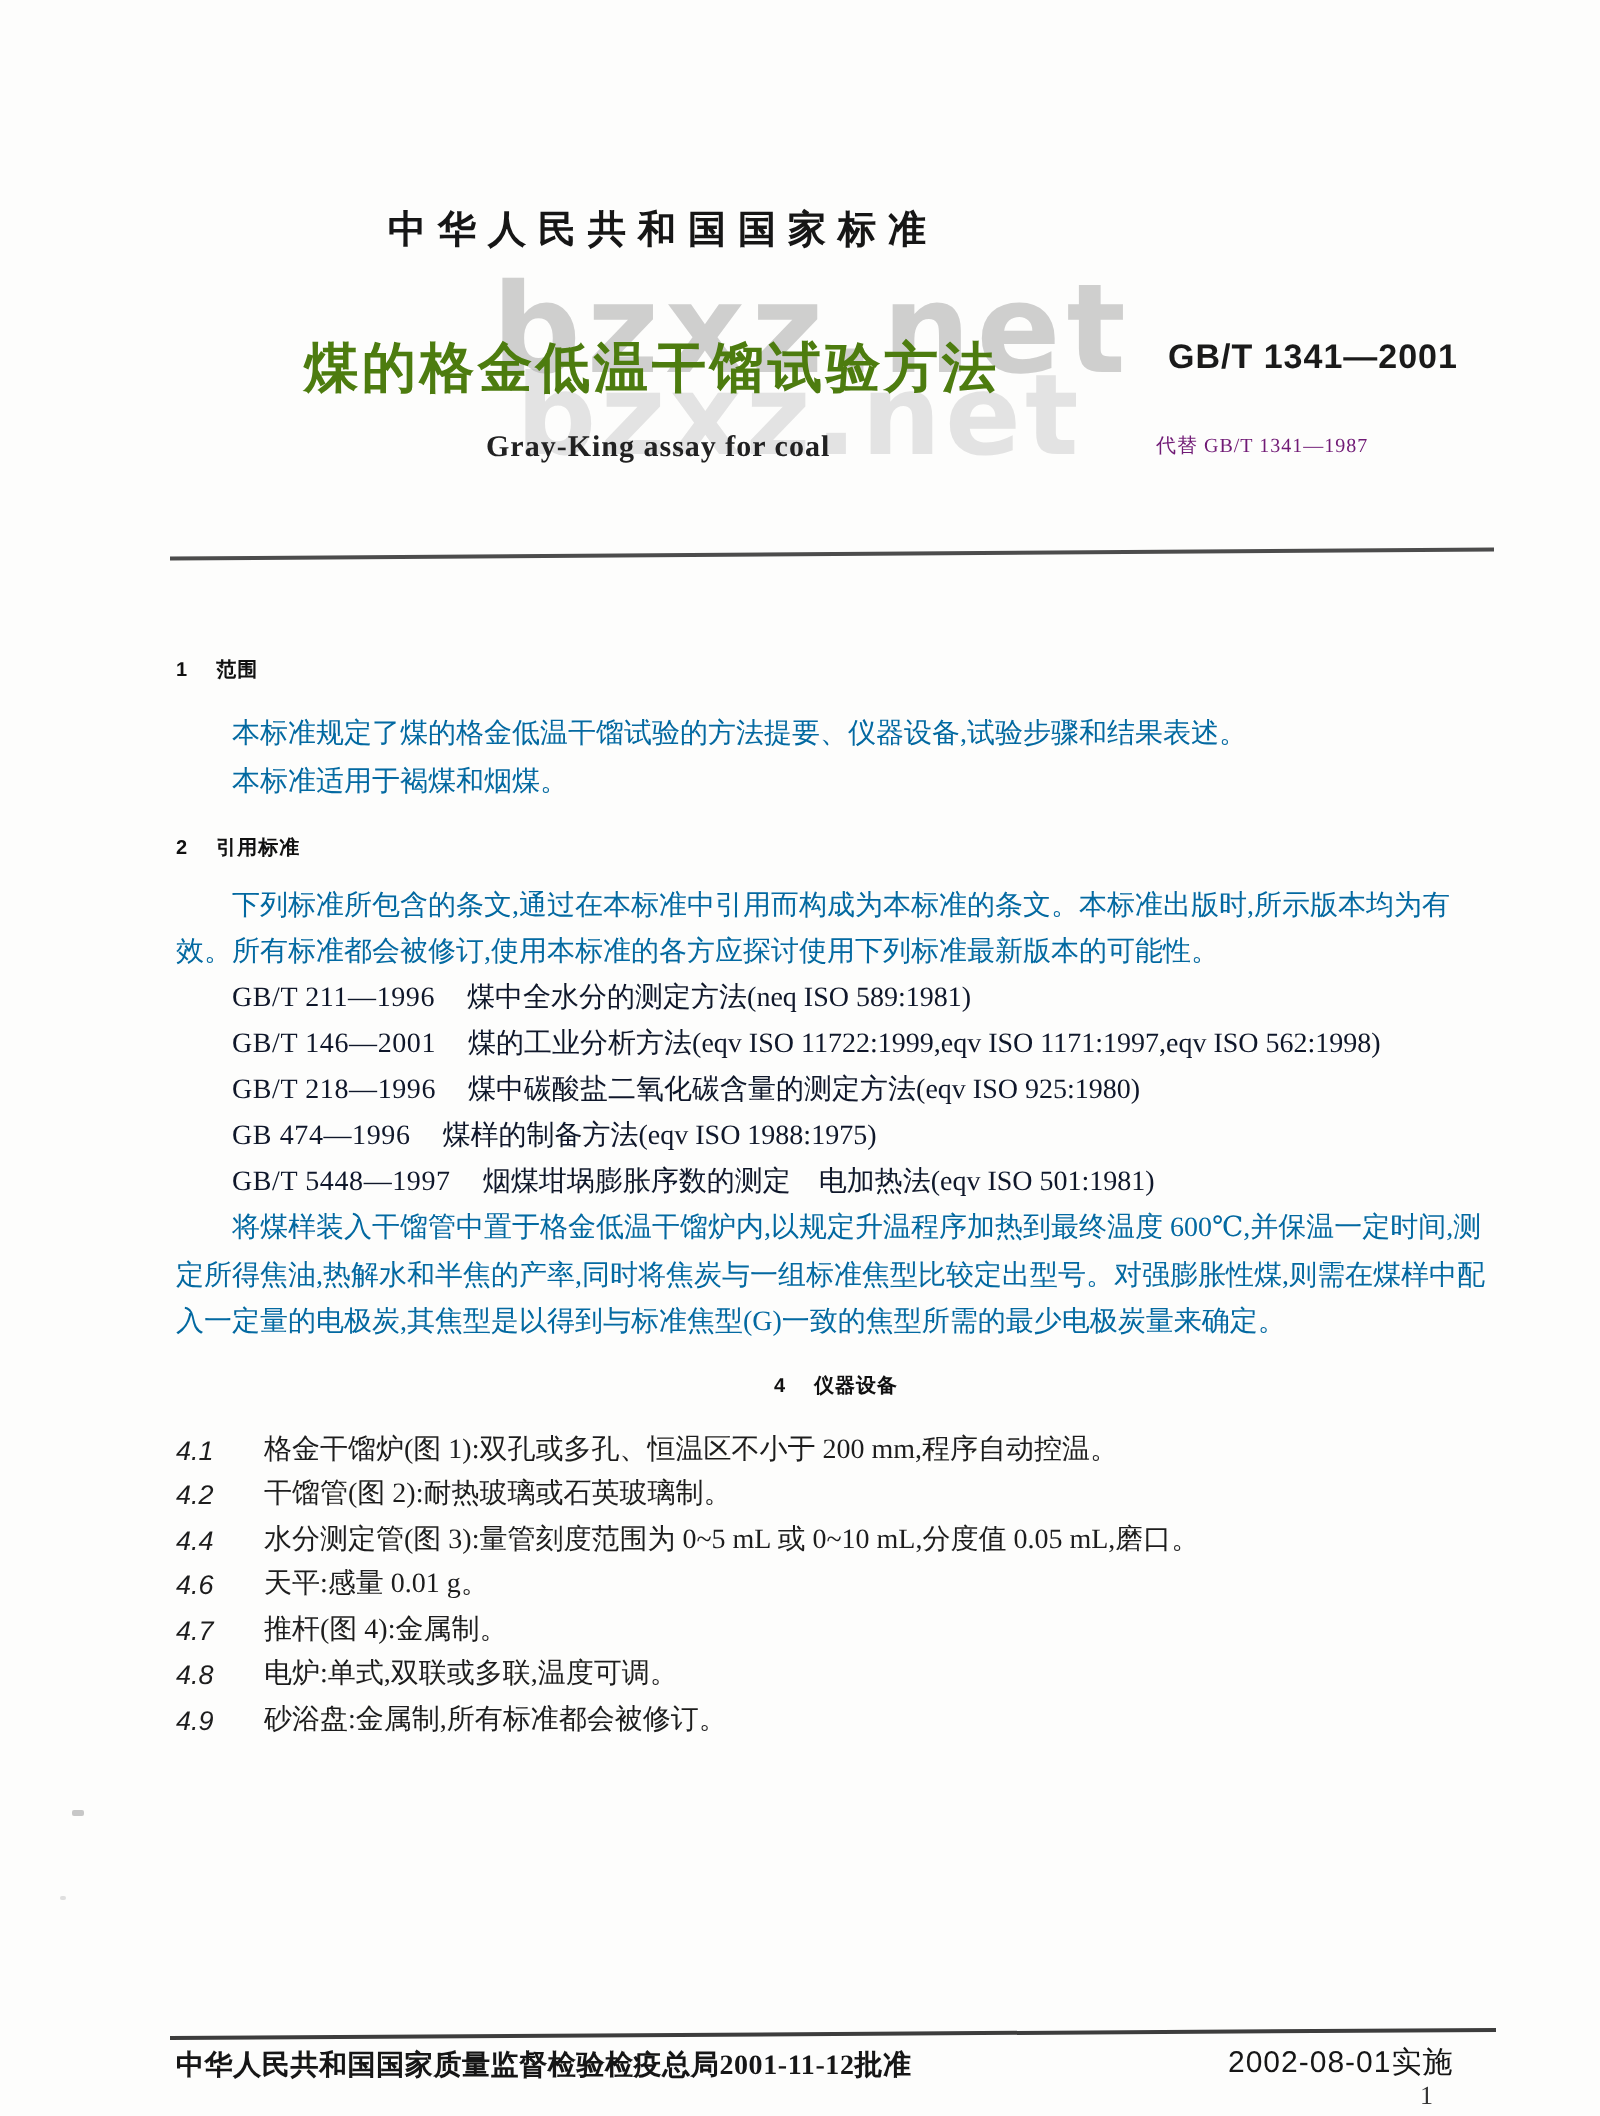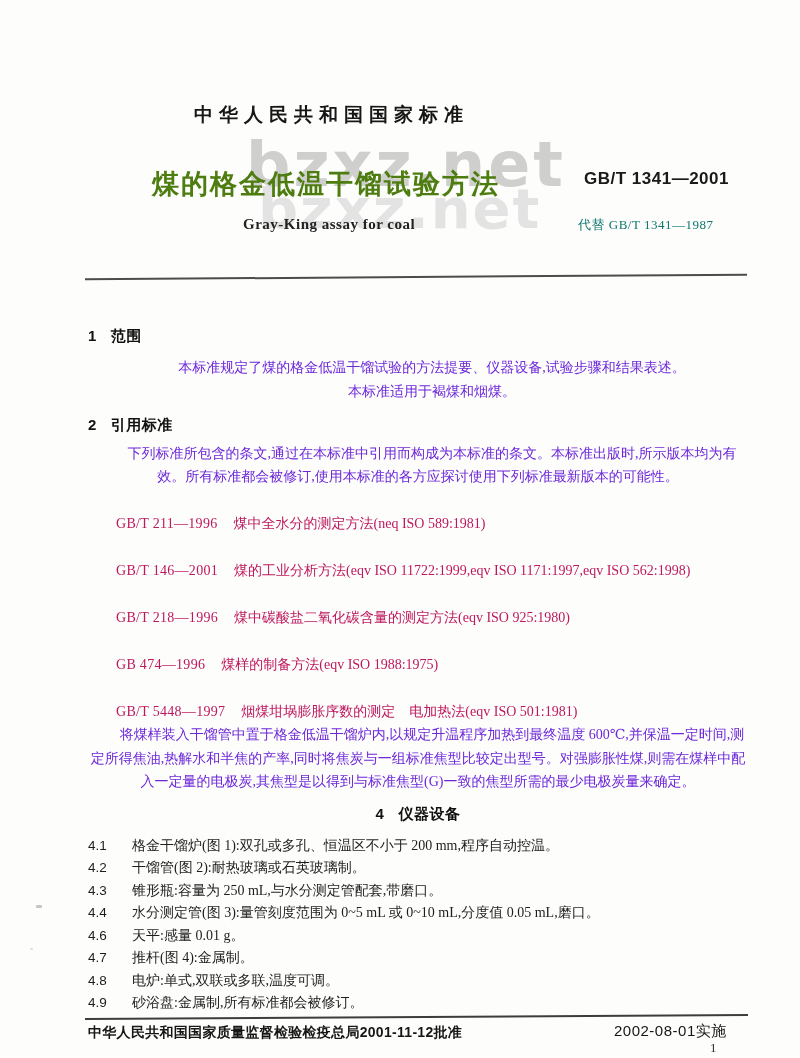--- a/index.html
+++ b/index.html
@@ -37,62 +37,63 @@
     position:absolute;left:584px;top:169px;
     font-family:"Liberation Sans","DejaVu Sans",sans-serif;
     font-weight:bold;font-size:17px;letter-spacing:0.5px;color:#1a1a1a;
   }
   .hdr-en{
     position:absolute;left:243px;top:216px;
     font-weight:bold;font-size:15px;letter-spacing:0.5px;color:#222;
   }
   .hdr-replaces{
     position:absolute;left:578px;top:216px;
-    font-size:13px;color:#0f766e;letter-spacing:0.5px;
+    font-size:10px;color:#701a75;letter-spacing:0.5px;
   }
   .hdr-rule{
     position:absolute;left:85px;top:276px;width:662px;height:1.6px;
     background:#4c4c4c;transform:rotate(-0.4deg);
   }
   
   .body-content{
     position:absolute;left:88px;top:326px;width:660px;
     font-size:14px;
   }
   .sec-head{
     font-family:"Liberation Sans","DejaVu Sans",sans-serif;
-    font-weight:bold;font-size:15px;line-height:20px;color:#111;
+    font-weight:bold;font-size:10px;line-height:20px;color:#111;
     letter-spacing:0.5px;
   }
   .sec-head .sec-num{display:inline-block;margin-right:14px;}
   .h1{margin:0 0 10px 0;}
   .h2{margin:11px 0 7px 0;}
   .h3{margin:13px 0 8px 0;}
   .h4{margin:10px 0 11px 0;text-align:center;}
-  .para{line-height:24px;text-indent:2em;margin:0;color:#6d28d9;text-align:center;}
+  .para{line-height:24px;text-indent:2em;margin:0;color:#0369a1;}
   .para-wide{line-height:23.5px;}
   .intro{line-height:23px;}
-  .ref-row{display:flex;line-height:23px;padding-left:2em;color:#be185d;margin-top:24px;}
+  .ref-row{display:flex;line-height:23px;padding-left:2em;color:#0f172a;}
   .ref-code{white-space:nowrap;margin-right:16px;letter-spacing:0.3px;}
   .ref-title{flex:1;}
   .app-row{display:flex;line-height:22.5px;color:#1d1d1d;}
   .app-num{
     width:44px;flex:0 0 44px;
     font-family:"Liberation Sans","DejaVu Sans",sans-serif;
     font-size:13.5px;
+    font-style:italic;
   }
   .app-text{flex:1;}
   
   .ftr-rule{
     position:absolute;left:85px;top:1016px;width:663px;height:2px;
     background:#3d3d3d;transform:rotate(-0.35deg);
   }
   .ftr-approval{
     position:absolute;left:88px;top:1024px;
-    font-family:Liberation Sans, sans-serif;
+    font-family:Liberation Serif, serif;
     font-weight:bold;font-size:14px;color:#161616;letter-spacing:0.3px;
   }
   .ftr-impl{
     position:absolute;left:614px;top:1022px;
     font-family:"Liberation Sans","DejaVu Sans",sans-serif;
     font-weight:normal;font-size:15px;color:#161616;letter-spacing:0.5px;
   }
   .page-num{
     position:absolute;left:710px;top:1040px;
     font-size:13px;color:#333;
@@ -159,24 +160,20 @@
 
     <div class="app-row">
       <span class="app-num">4.1</span>
       <span class="app-text">格金干馏炉(图 1):双孔或多孔、恒温区不小于 200 mm,程序自动控温。</span>
     </div>
     <div class="app-row">
       <span class="app-num">4.2</span>
       <span class="app-text">干馏管(图 2):耐热玻璃或石英玻璃制。</span>
     </div>
     <div class="app-row">
-      <span class="app-num">4.3</span>
-      <span class="app-text">锥形瓶:容量为 250 mL,与水分测定管配套,带磨口。</span>
-    </div>
-    <div class="app-row">
       <span class="app-num">4.4</span>
       <span class="app-text">水分测定管(图 3):量管刻度范围为 0~5 mL 或 0~10 mL,分度值 0.05 mL,磨口。</span>
     </div>
     <div class="app-row">
       <span class="app-num">4.6</span>
       <span class="app-text">天平:感量 0.01 g。</span>
     </div>
     <div class="app-row">
       <span class="app-num">4.7</span>
       <span class="app-text">推杆(图 4):金属制。</span>

